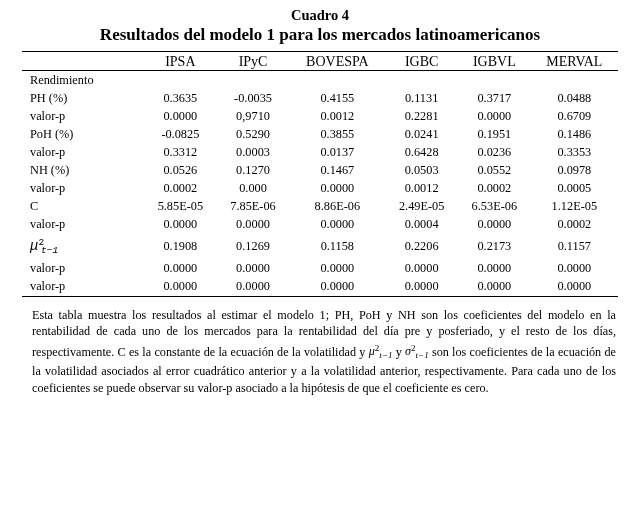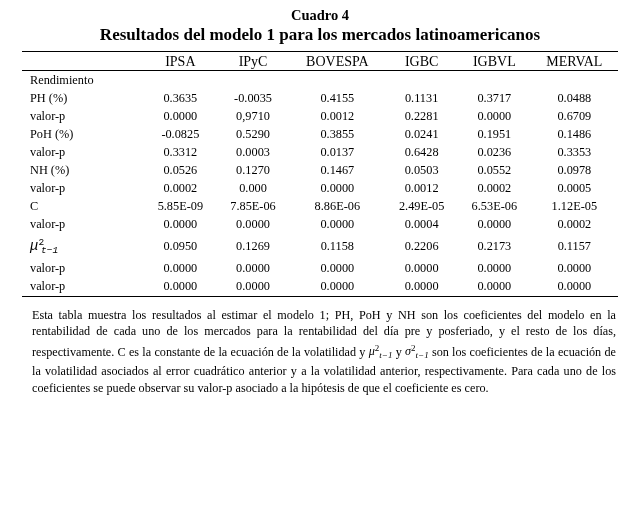--- a/index.html
+++ b/index.html
@@ -187,41 +187,41 @@
         <td>0.000</td>
         <td>0.0000</td>
         <td>0.0012</td>
         <td>0.0002</td>
         <td>0.0005</td>
       </tr>
 
 
       <tr>
         <td class="rowlabel indent">C</td>
-        <td>5.85E-09</td>
+        <td>5.85E-05</td>
         <td>7.85E-06</td>
         <td>8.86E-06</td>
         <td>2.49E-05</td>
         <td>6.53E-06</td>
         <td>1.12E-05</td>
       </tr>
       <tr>
         <td class="rowlabel indent">valor-p</td>
         <td>0.0000</td>
         <td>0.0000</td>
         <td>0.0000</td>
         <td>0.0004</td>
         <td>0.0000</td>
         <td>0.0002</td>
       </tr>
       <tr>
         <td class="rowlabel indent">
           <span class="mathvar">μ<span class="sup">2</span><span class="sub">t−1</span></span>
         </td>
-        <td>0.0950</td>
+        <td>0.1908</td>
         <td>0.1269</td>
         <td>0.1158</td>
         <td>0.2206</td>
         <td>0.2173</td>
         <td>0.1157</td>
       </tr>
       <tr>
         <td class="rowlabel indent">valor-p</td>
         <td>0.0000</td>
         <td>0.0000</td>

